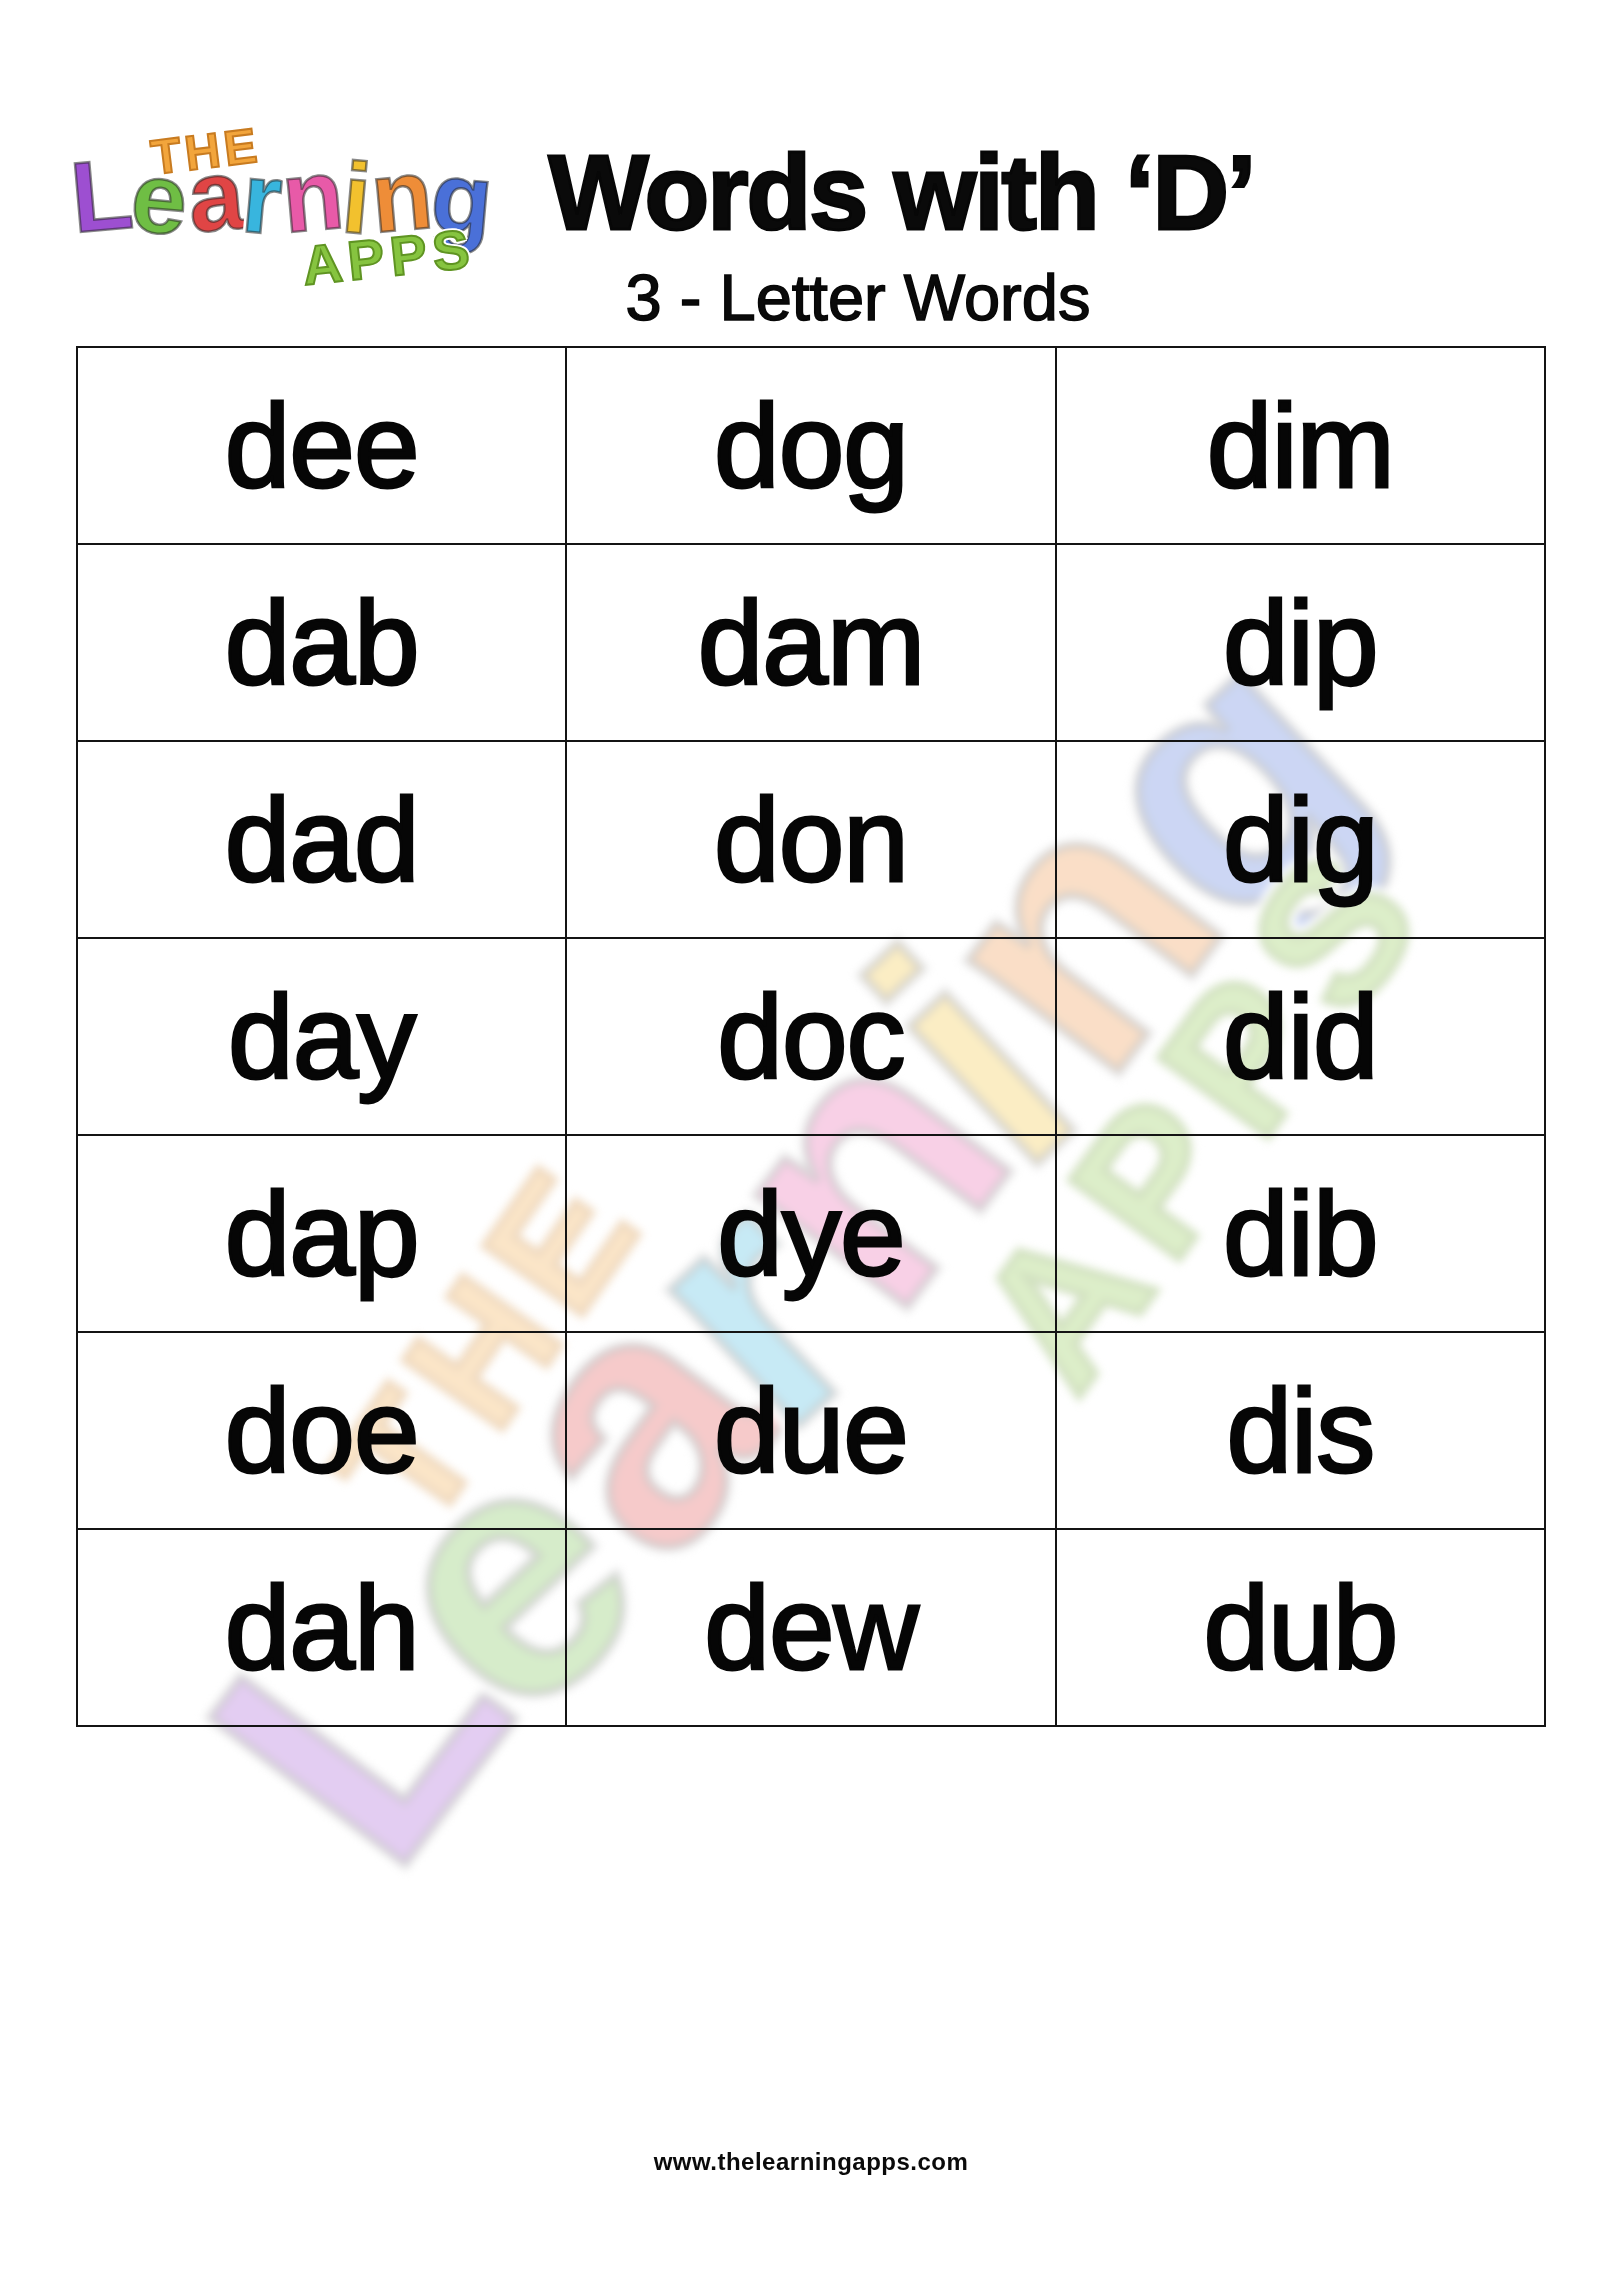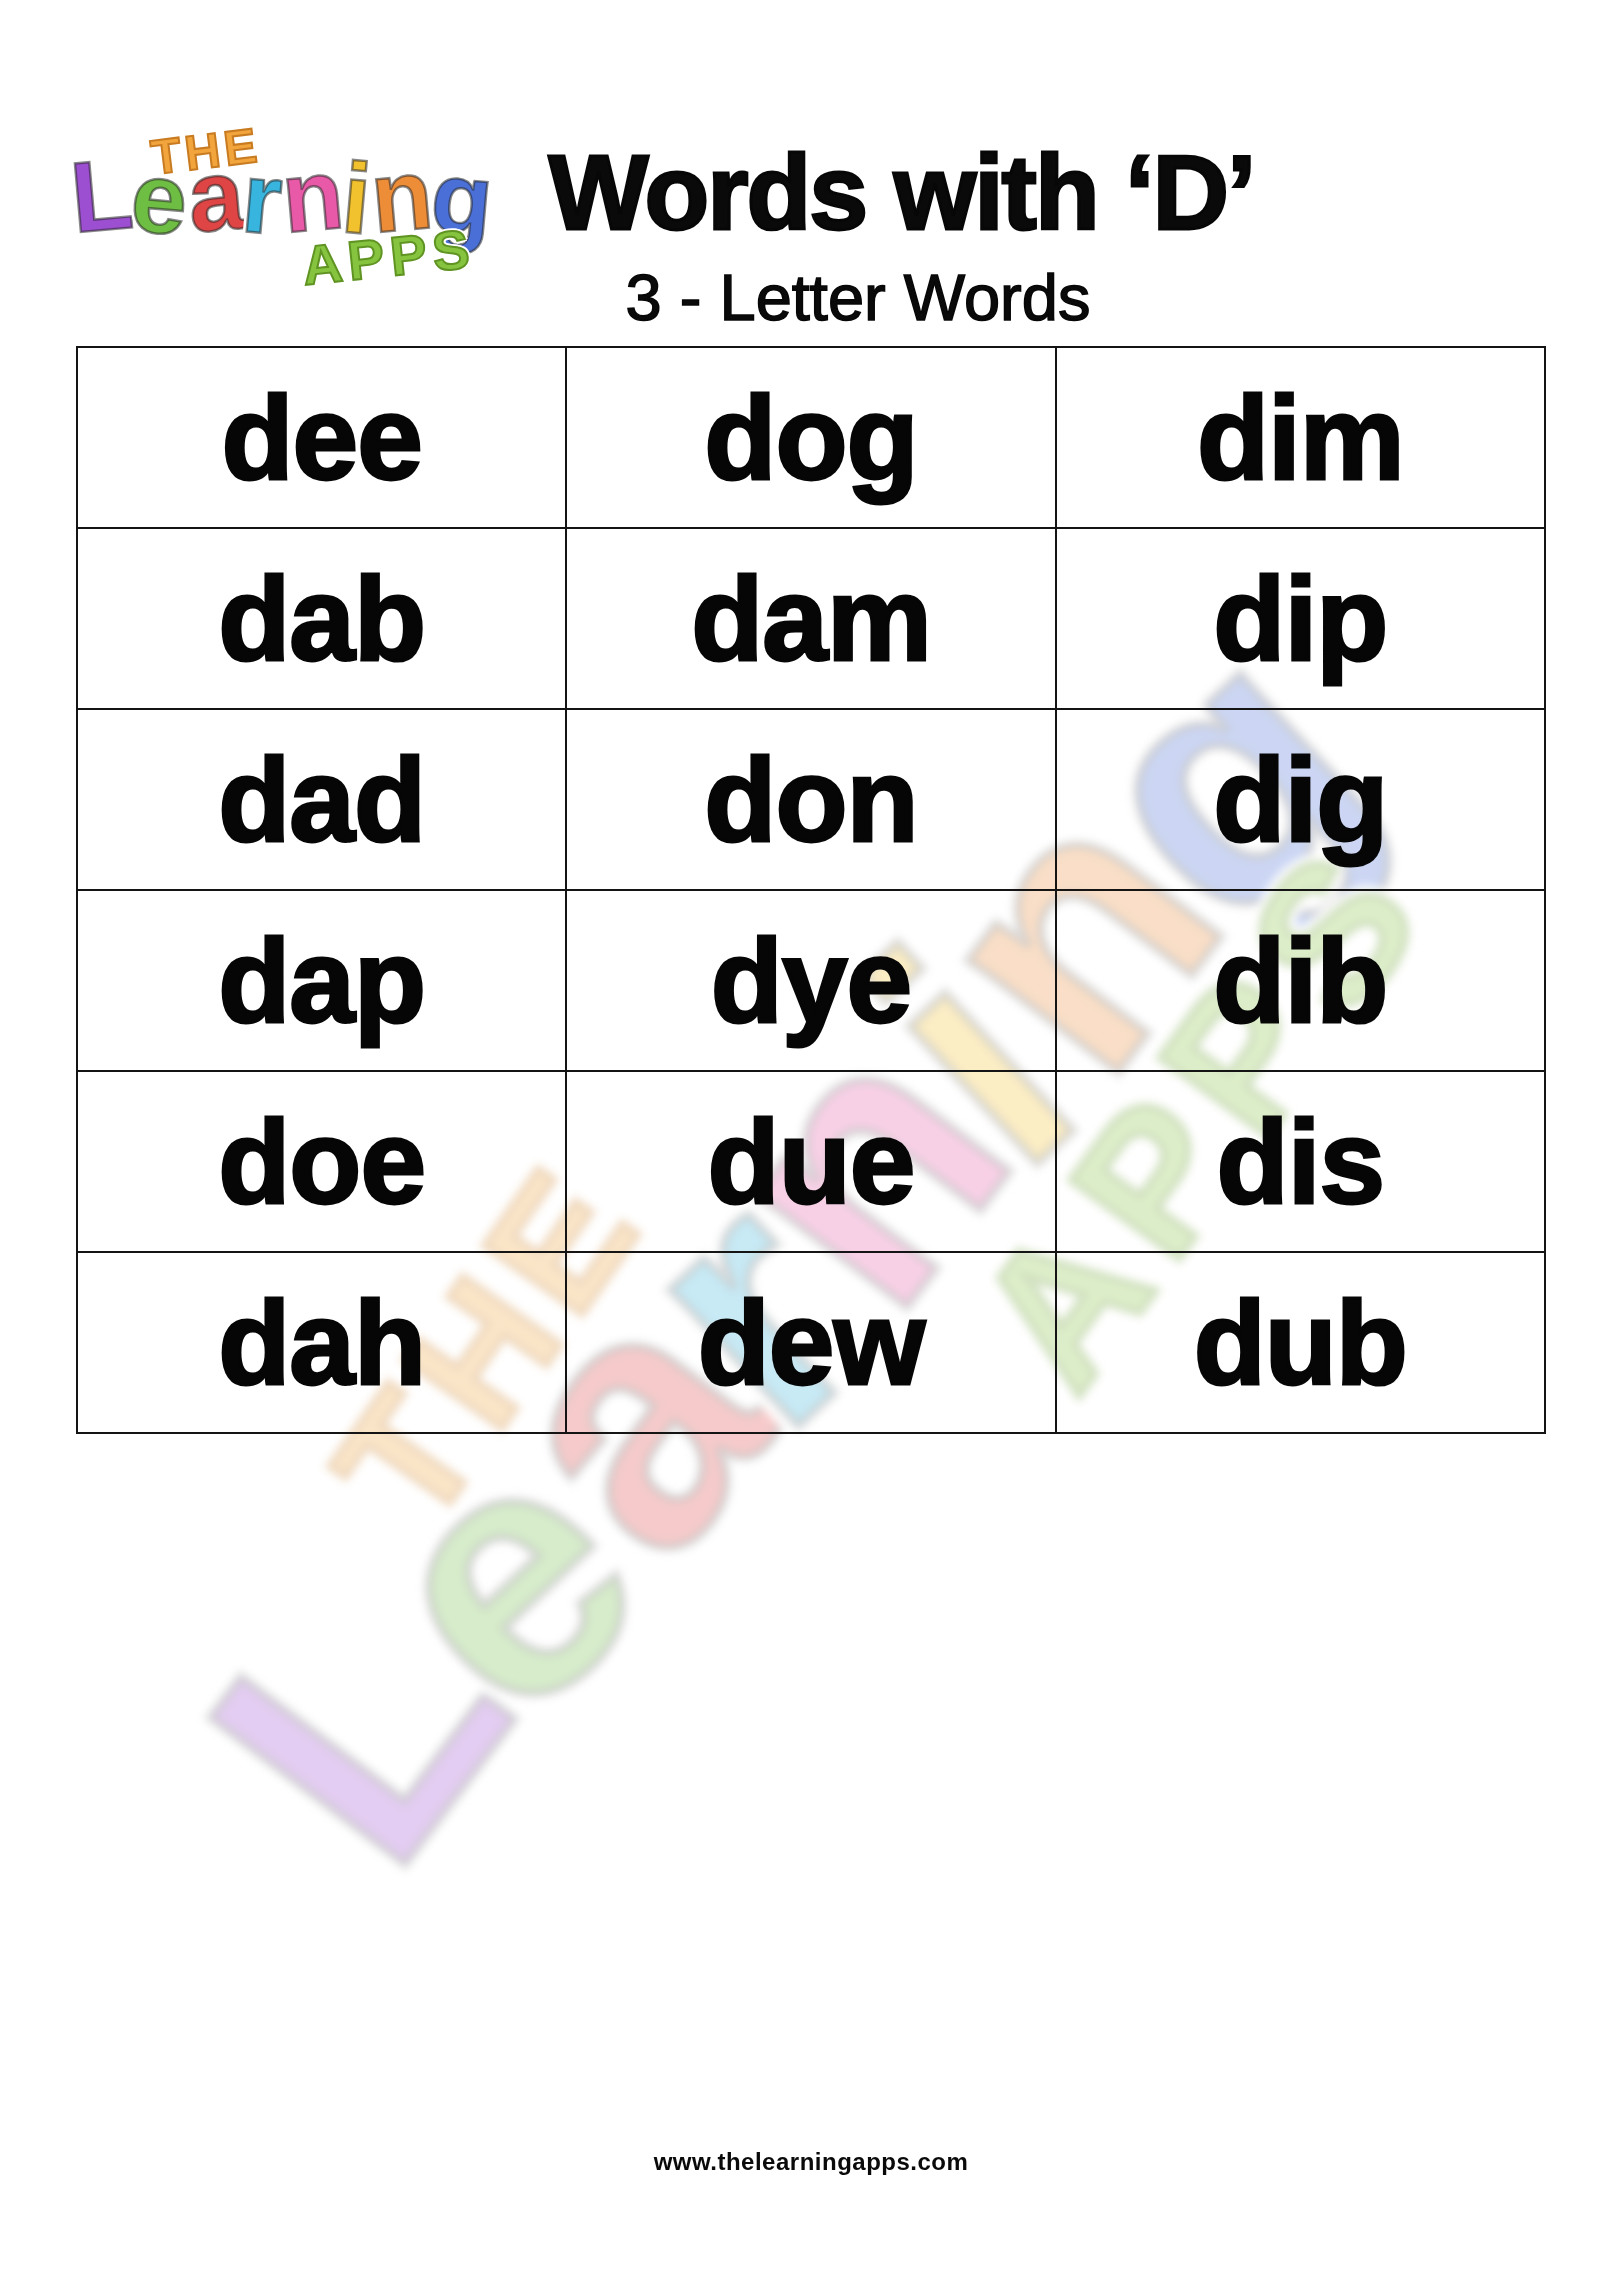--- a/index.html
+++ b/index.html
@@ -76,26 +76,26 @@
   
   table.words{
     position:absolute;left:76px;top:346px;
     width:1470px;border-collapse:collapse;table-layout:fixed;
     z-index:2;
   }
   table.words td{
     height:171px;
     border:2.9px solid #141414;
     text-align:center;vertical-align:middle;
-    font-size:118px;font-weight:bold;
+    font-size:118px;font-weight:normal;
     letter-spacing:-1px;
     color:#060606;
     -webkit-text-stroke:2.9px #060606;
     background:transparent;
-    padding:4px;
+    padding:12px;
   }
 
   
   .footer{
     position:absolute;left:0;top:2148px;width:100%;
     text-align:center;
     font-size:24px;font-weight:bold;letter-spacing:0.5px;
     z-index:3;
   }
 </style>
@@ -136,20 +136,25 @@
         <td class="word">dab</td>
         <td class="word">dam</td>
         <td class="word">dip</td>
       </tr>
       <tr>
         <td class="word">dad</td>
         <td class="word">don</td>
         <td class="word">dig</td>
       </tr>
       <tr>
+        <td class="word">day</td>
+        <td class="word">doc</td>
+        <td class="word">did</td>
+      </tr>
+      <tr>
         <td class="word">dap</td>
         <td class="word">dye</td>
         <td class="word">dib</td>
       </tr>
       <tr>
         <td class="word">doe</td>
         <td class="word">due</td>
         <td class="word">dis</td>
       </tr>
       <tr>

